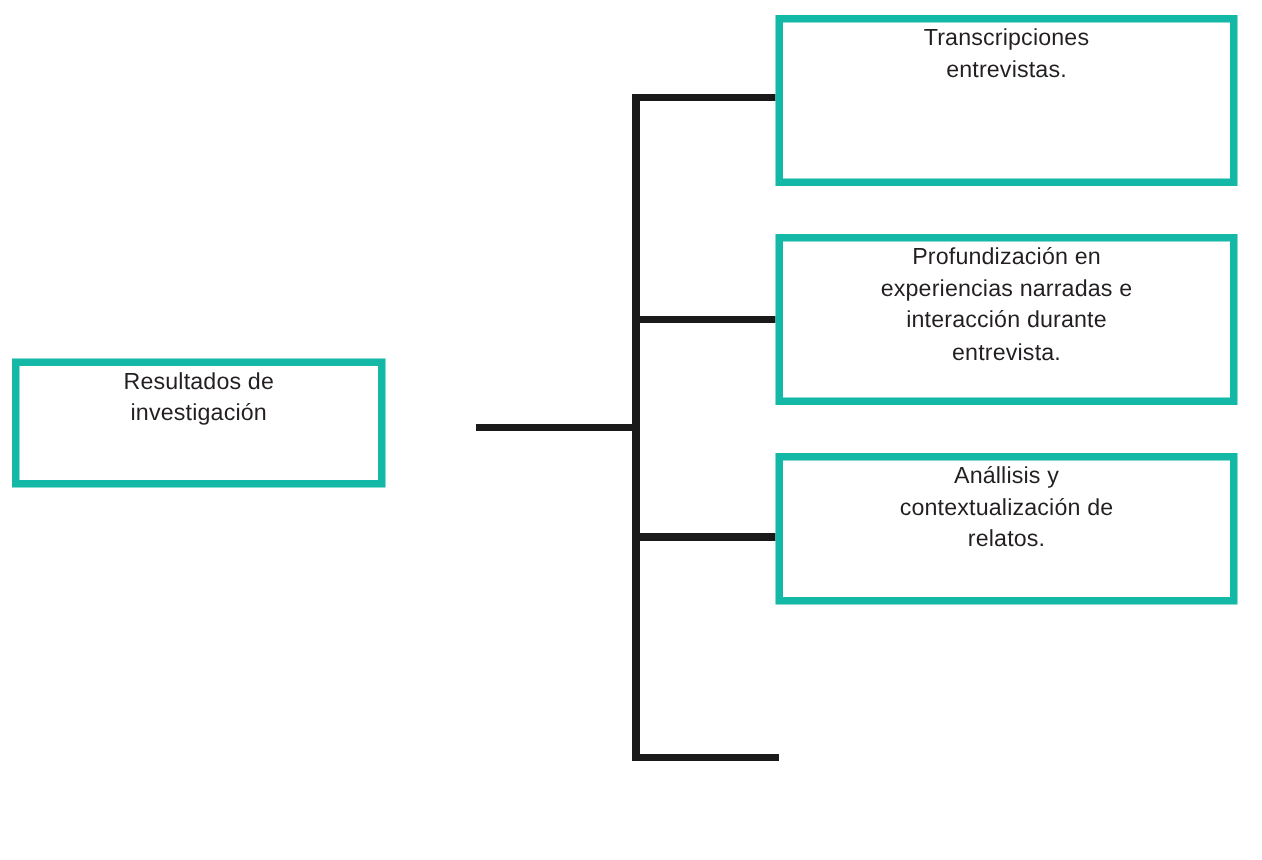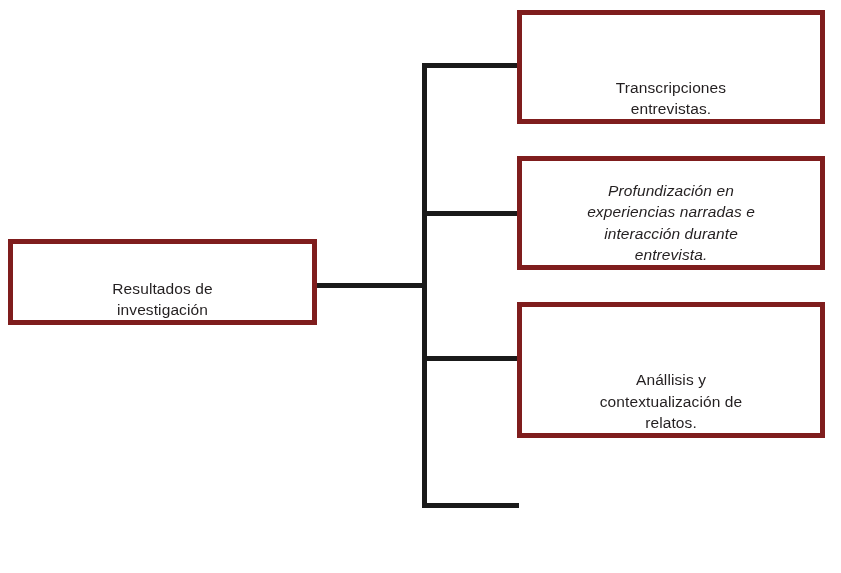--- a/index.html
+++ b/index.html
@@ -21,50 +21,50 @@
     position: absolute;
     left: 0;
     top: 0;
     width: 841px;
     height: 573px;
   }
   .node {
     position: absolute;
     box-sizing: border-box;
     background: #ffffff;
-    border: 5px solid #7f1d1d;
+    border: 5px solid #14b8a6;
     display: flex;
-    align-items: flex-end;
+    align-items: flex-start;
     justify-content: center;
     z-index: 2;
   }
   .node-label {
     text-align: center;
     color: #231f20;
     font-size: 15.5px;
     line-height: 1.37;
     letter-spacing: 0.1px;
     padding: 0 14px;
     white-space: pre-line;
   }
   
   #root-node {
     left: 8px;
     top: 239px;
-    width: 309px;
+    width: 249px;
     height: 86px;
   }
   
   .branch-node {
     left: 517px;
     width: 308px;
   }
   #branch-node-0 { top: 10px;  height: 114px; }
-  #branch-node-1 { top: 156px; height: 114px; font-style: italic; }
-  #branch-node-2 { top: 302px; height: 136px; }
+  #branch-node-1 { top: 156px; height: 114px; }
+  #branch-node-2 { top: 302px; height: 101px; }
   #branch-node-3 { top: 448px; height: 114px; }
 </style>
 </head>
 <body>
 
 <div id="diagram">
 
   <svg id="connectors" viewBox="0 0 841 573" width="841" height="573" xmlns="http://www.w3.org/2000/svg">
 
     <line x1="317" y1="285" x2="426.5" y2="285" stroke="#1a1a1a" stroke-width="5" shape-rendering="crispEdges"></line>

